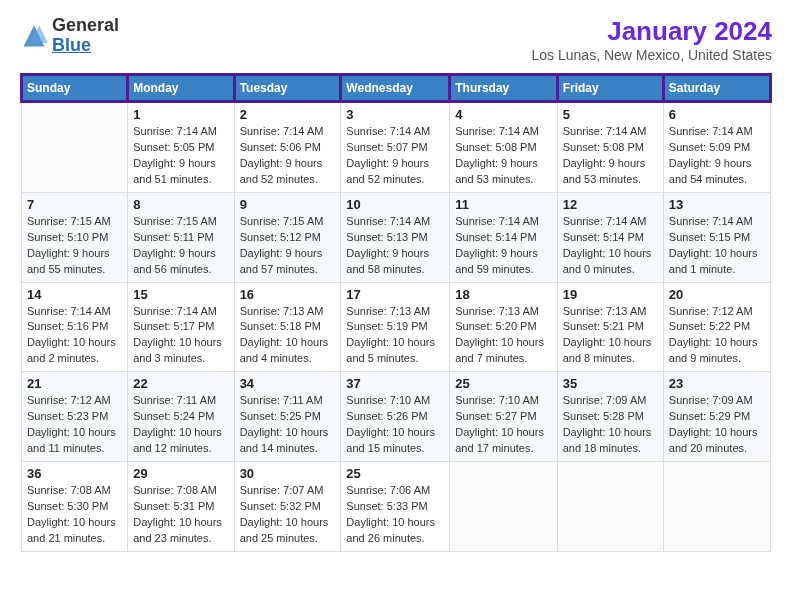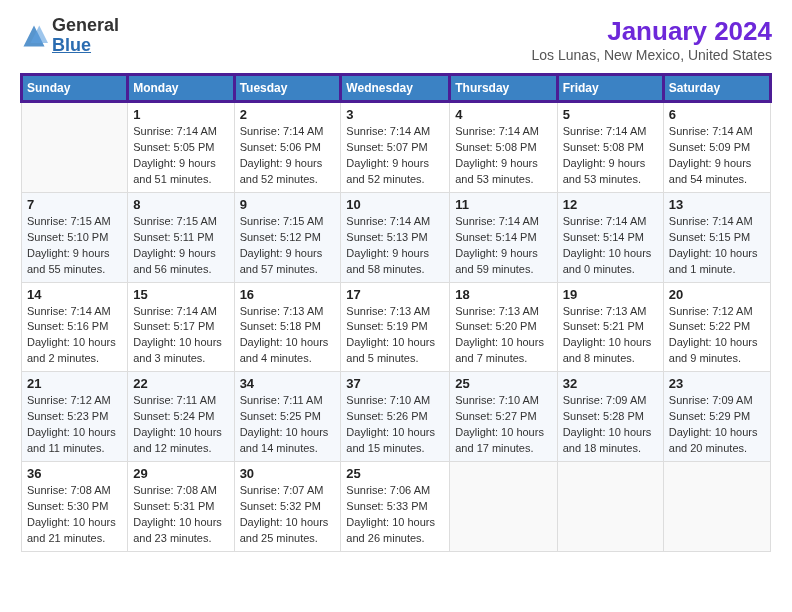--- a/index.html
+++ b/index.html
@@ -232,21 +232,21 @@
           </td>
           <td>
             <span class="day-number">37</span>
             <div class="day-info">Sunrise: 7:10 AM<br>Sunset: 5:26 PM<br>Daylight: 10 hours and 15 minutes.</div>
           </td>
           <td>
             <span class="day-number">25</span>
             <div class="day-info">Sunrise: 7:10 AM<br>Sunset: 5:27 PM<br>Daylight: 10 hours and 17 minutes.</div>
           </td>
           <td>
-            <span class="day-number">32</span>
+            <span class="day-number">35</span>
             <div class="day-info">Sunrise: 7:09 AM<br>Sunset: 5:28 PM<br>Daylight: 10 hours and 18 minutes.</div>
           </td>
           <td>
             <span class="day-number">23</span>
             <div class="day-info">Sunrise: 7:09 AM<br>Sunset: 5:29 PM<br>Daylight: 10 hours and 20 minutes.</div>
           </td>
         </tr>
         <tr class="week-row">
           <td>
             <span class="day-number">36</span>

